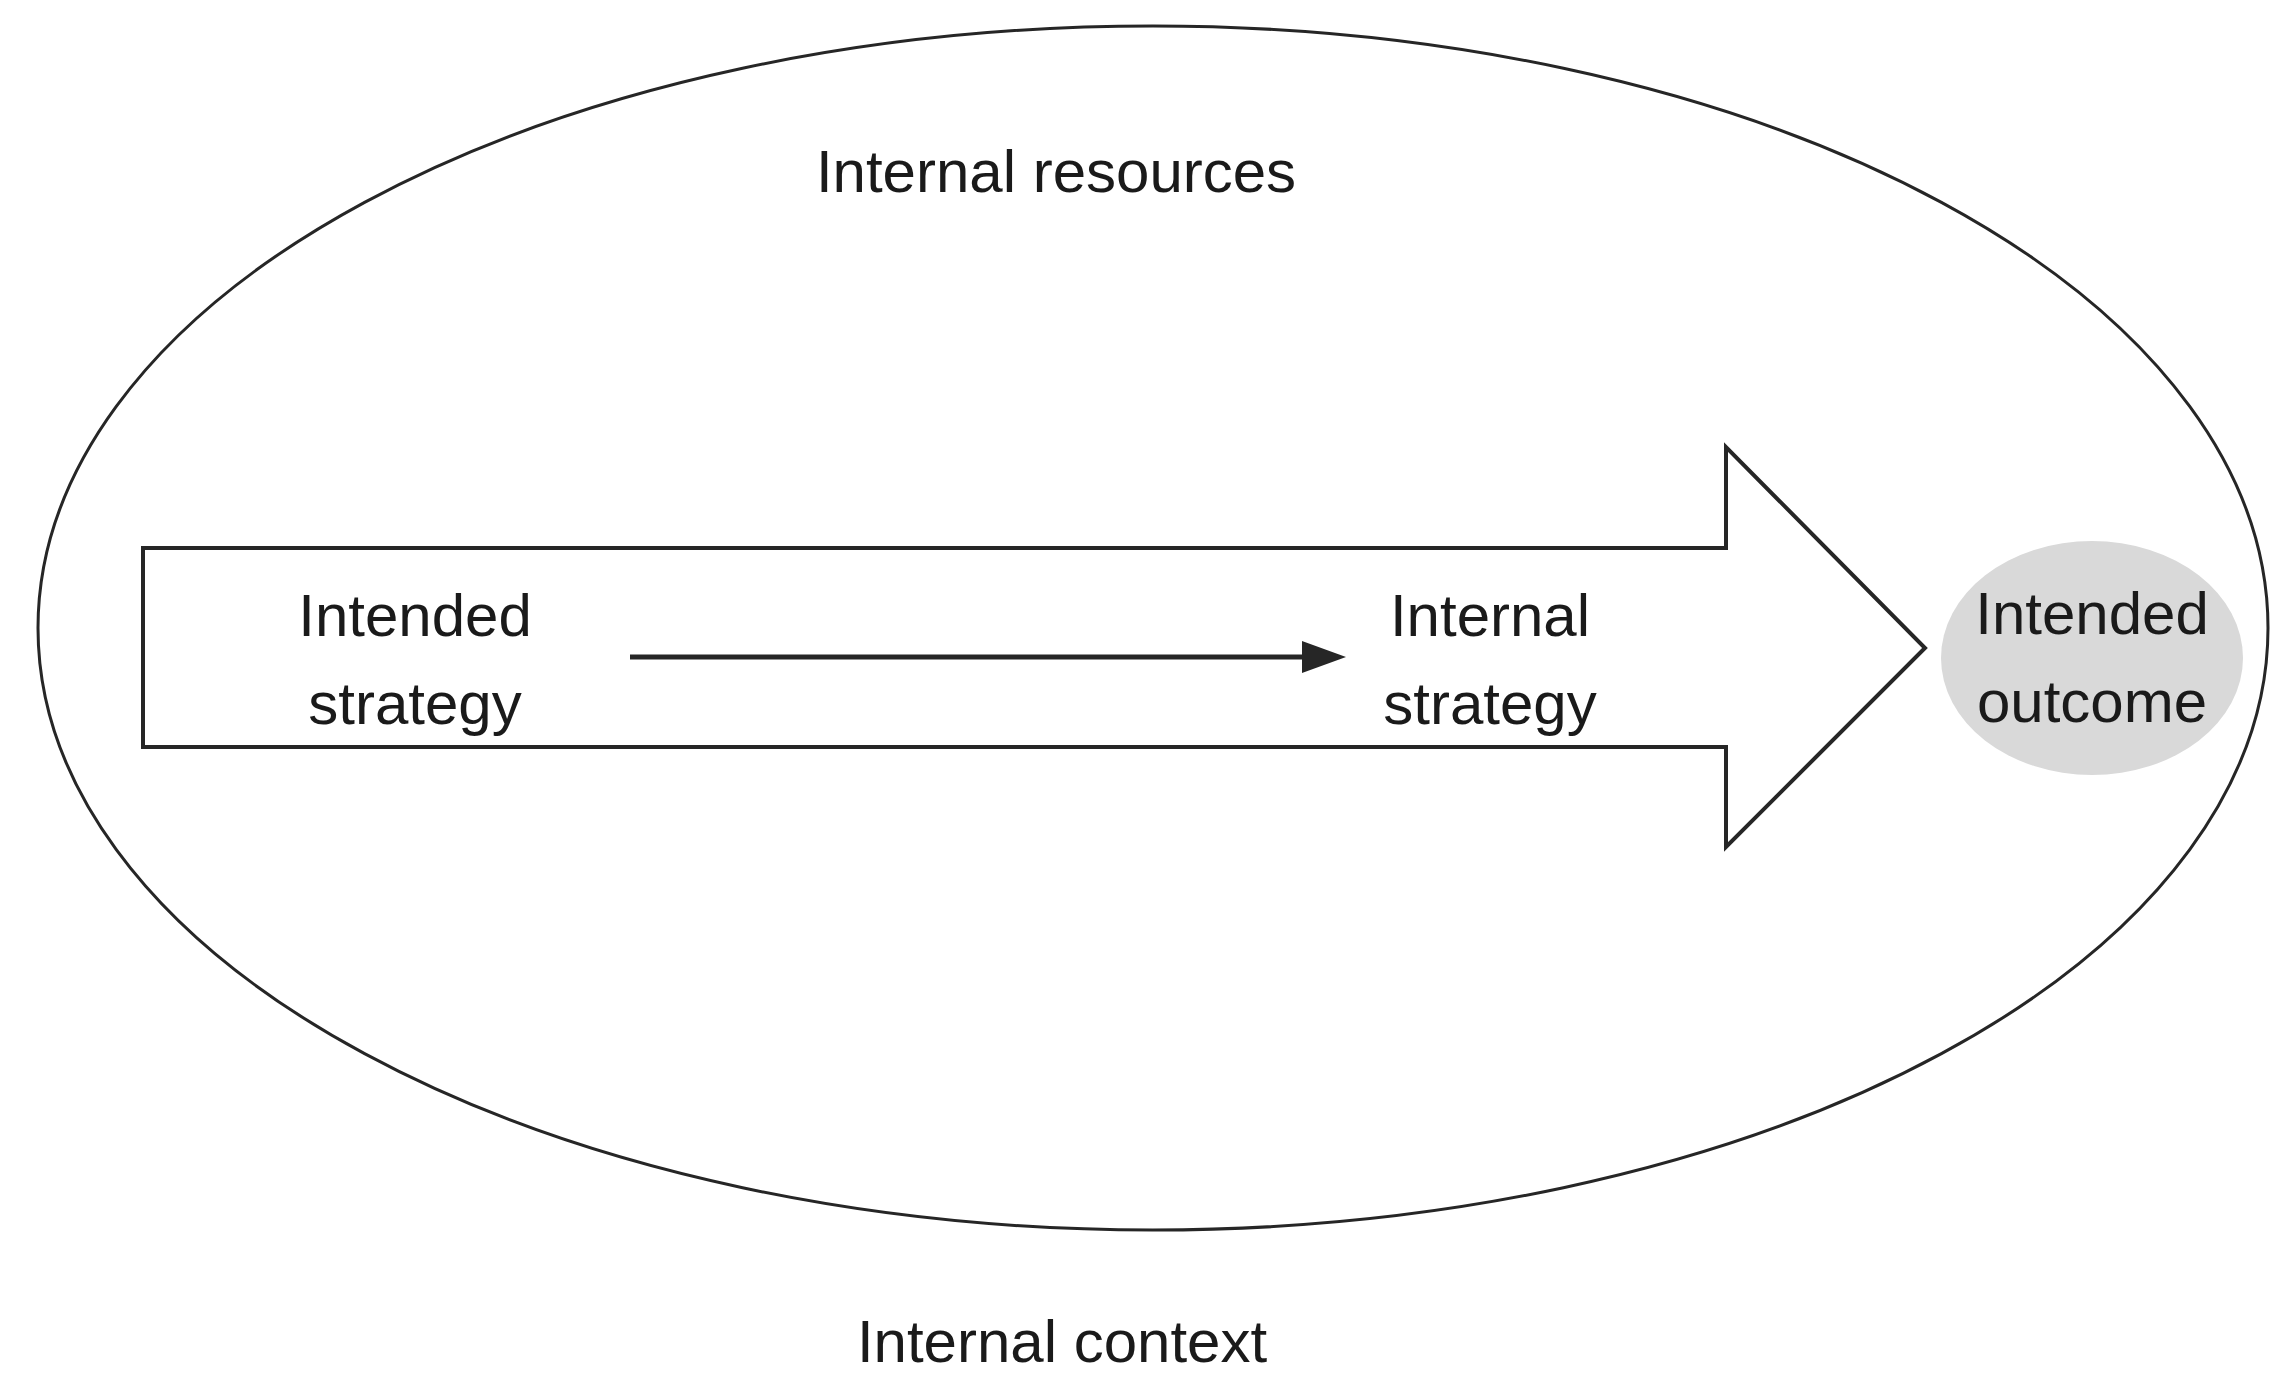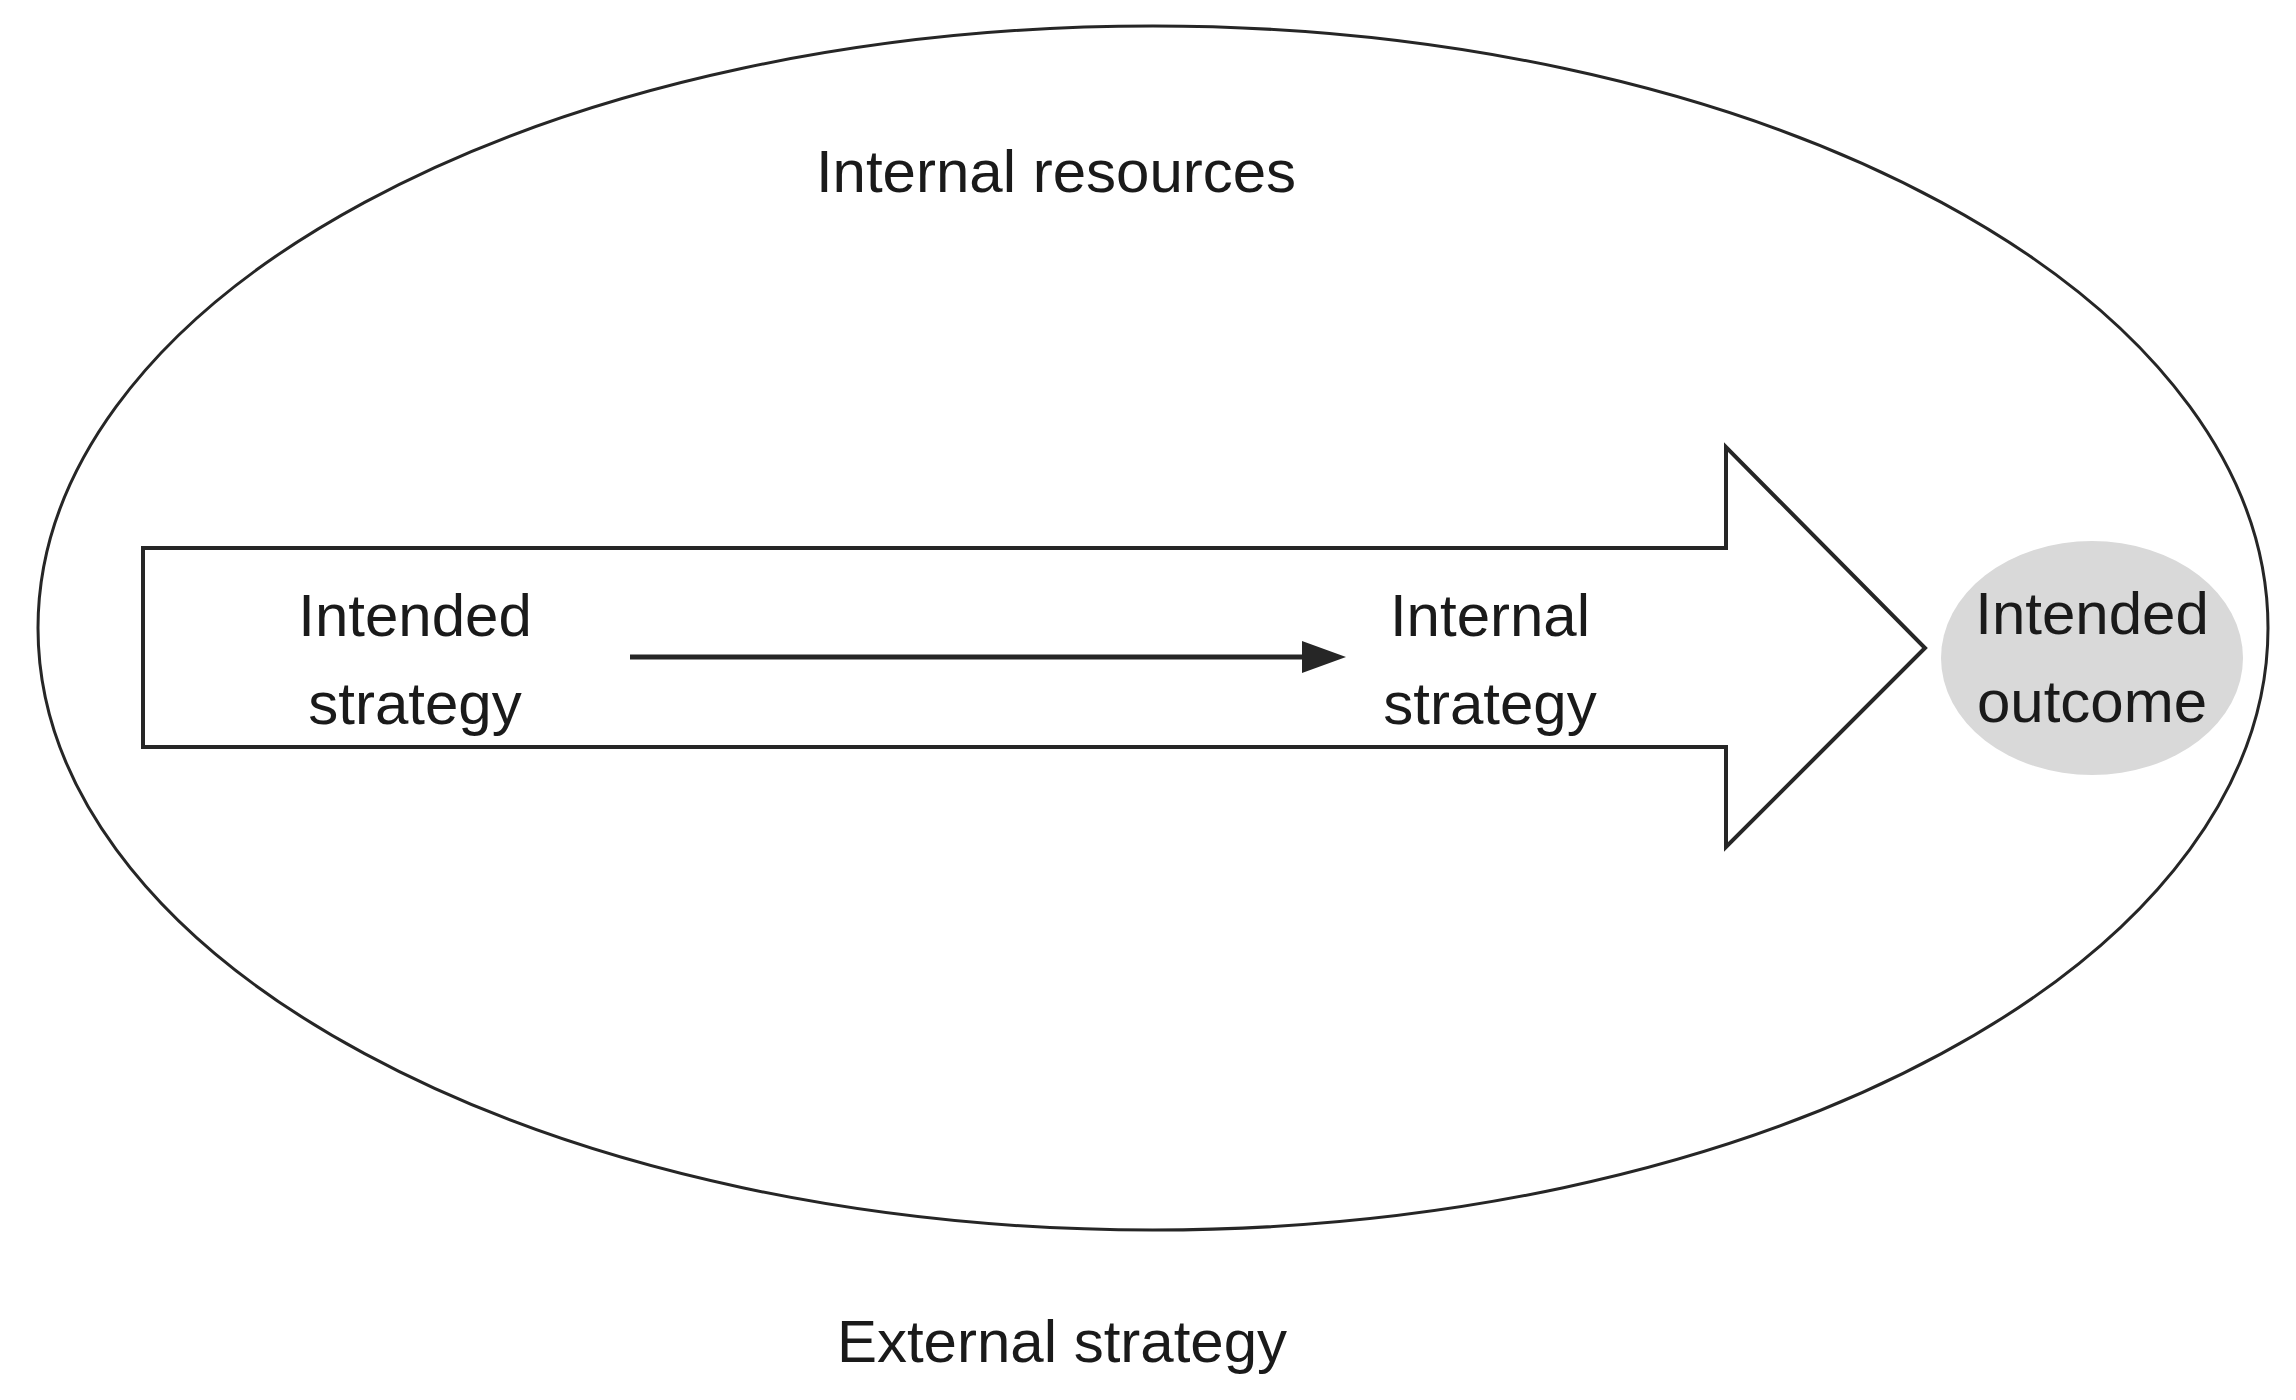--- a/index.html
+++ b/index.html
@@ -64,15 +64,15 @@
   <div class="label" style="left:1490px; top:660px;">
     <span class="line">Internal</span>
     <span class="line">strategy</span>
   </div>
 
   <div class="label" style="left:2092px; top:658px;">
     <span class="line">Intended</span>
     <span class="line">outcome</span>
   </div>
 
-  <div class="label" style="left:1062px; top:1342px;">External strategy</div>
+  <div class="label" style="left:1062px; top:1342px;">Internal context</div>
 
 </div>
 
 </body></html>

